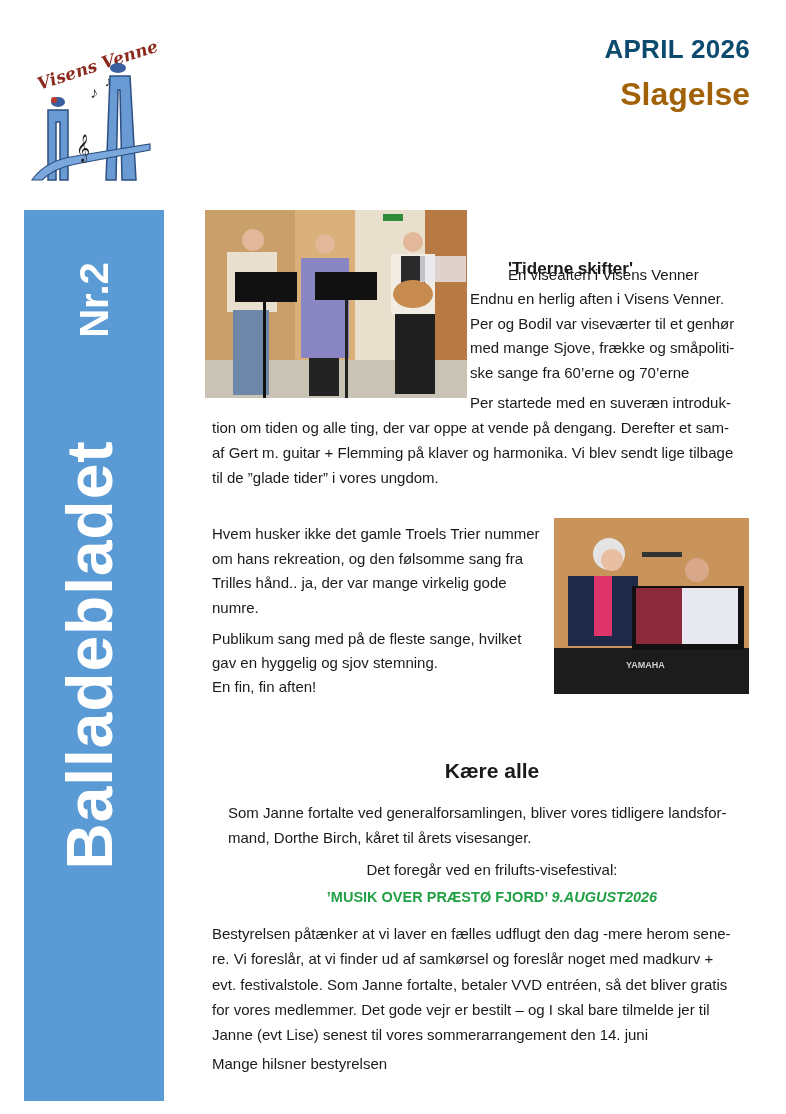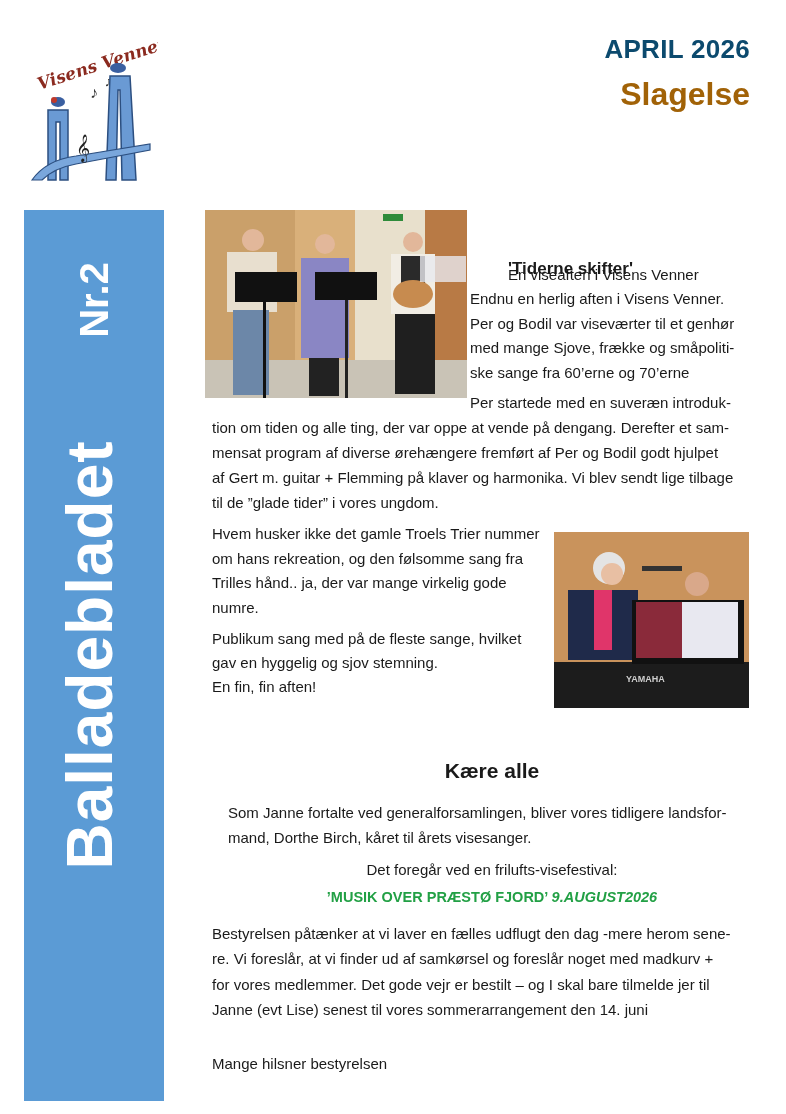--- a/index.html
+++ b/index.html
@@ -8,21 +8,21 @@
   .abs { position:absolute; }
   .logo { left:26px; top:28px; width:132px; height:158px; }
   .header-date { right:36px; top:34px; font-size:26px; font-weight:bold; color:#0c4a6e; text-align:right; letter-spacing:0.3px; }
   .header-city { right:36px; top:76px; font-size:32px; font-weight:bold; color:#a16207; text-align:right; }
   .sidebar { left:24px; top:210px; width:140px; height:891px; background:#5b9bd5; }
   .sidebar-issue { left:94px; top:300px; transform:translate(-50%,-50%) rotate(-90deg); white-space:nowrap;
                    color:#fff; font-weight:bold; font-size:40px; }
   .sidebar-title { left:90px; top:655px; transform:translate(-50%,-50%) rotate(-90deg); white-space:nowrap;
                    color:#fff; font-weight:bold; font-size:64px; letter-spacing:1px; }
   .photo1 { left:205px; top:210px; width:262px; height:188px; overflow:hidden; }
-  .photo2 { left:554px; top:532px; width:195px; height:216px; overflow:hidden; }
+  .photo2 { left:554px; top:518px; width:195px; height:216px; overflow:hidden; }
   .txt { font-size:15px; line-height:26px; color:#1a1a1a; }
   .title1 { left:508px; top:232px; font-size:17px; font-weight:bold;margin-top:24px; }
   .sub1 { left:508px; top:262px; }
   .para1 { left:470px; top:286px; width:300px; }
   .para1 div { height:24.5px; }
   .para2-first { left:470px; top:390px; }
   .para2 { left:212px; top:415px; width:560px; }
   .para2 div { height:25px; }
   .para3 { left:212px; top:521px; width:335px; }
   .para3 div { height:24.5px; }
@@ -98,21 +98,20 @@
 <div class="abs txt sub1">En viseaften i Visens Venner</div>
 <div class="abs txt para1">
   <div>Endnu en herlig aften i Visens Venner.</div>
   <div>Per og Bodil var viseværter til et genhør</div>
   <div>med mange Sjove, frække og småpoliti-</div>
   <div>ske sange fra 60’erne og 70’erne</div>
 </div>
 <div class="abs txt para2-first">Per startede med en suveræn introduk-</div>
 <div class="abs txt para2">
   <div>tion om tiden og alle ting, der var oppe at vende på dengang. Derefter et sam-</div>
-  <div>mensat program af diverse ørehængere fremført af Per og Bodil godt hjulpet</div>
   <div>af Gert m. guitar + Flemming på klaver og harmonika. Vi blev sendt lige tilbage</div>
   <div>til de ”glade tider” i vores ungdom.</div>
 </div>
 <div class="abs txt para3">
   <div>Hvem husker ikke det gamle Troels Trier nummer</div>
   <div>om hans rekreation, og den følsomme sang fra</div>
   <div>Trilles hånd.. ja, der var mange virkelig gode</div>
   <div>numre.</div>
 </div>
 <div class="abs txt para4">
@@ -144,16 +143,17 @@
   <div>mand, Dorthe Birch, kåret til årets visesanger.</div>
 </div>
 <div class="abs txt center1">Det foregår ved en frilufts-visefestival:</div>
 <div class="abs festival">
   <span>’MUSIK OVER PRÆSTØ FJORD’</span>
   <i>9.AUGUST2026</i>
 </div>
 <div class="abs txt para6">
   <div>Bestyrelsen påtænker at vi laver en fælles udflugt den dag -mere herom sene-</div>
   <div>re. Vi foreslår, at vi finder ud af samkørsel og foreslår noget med madkurv +</div>
+  <div>evt. festivalstole. Som Janne fortalte, betaler VVD entréen, så det bliver gratis</div>
   <div>for vores medlemmer. Det gode vejr er bestilt – og I skal bare tilmelde jer til</div>
   <div>Janne (evt Lise) senest til vores sommerarrangement den 14. juni</div>
 </div>
 <div class="abs txt signoff">Mange hilsner  bestyrelsen</div>
 
 </body></html>

